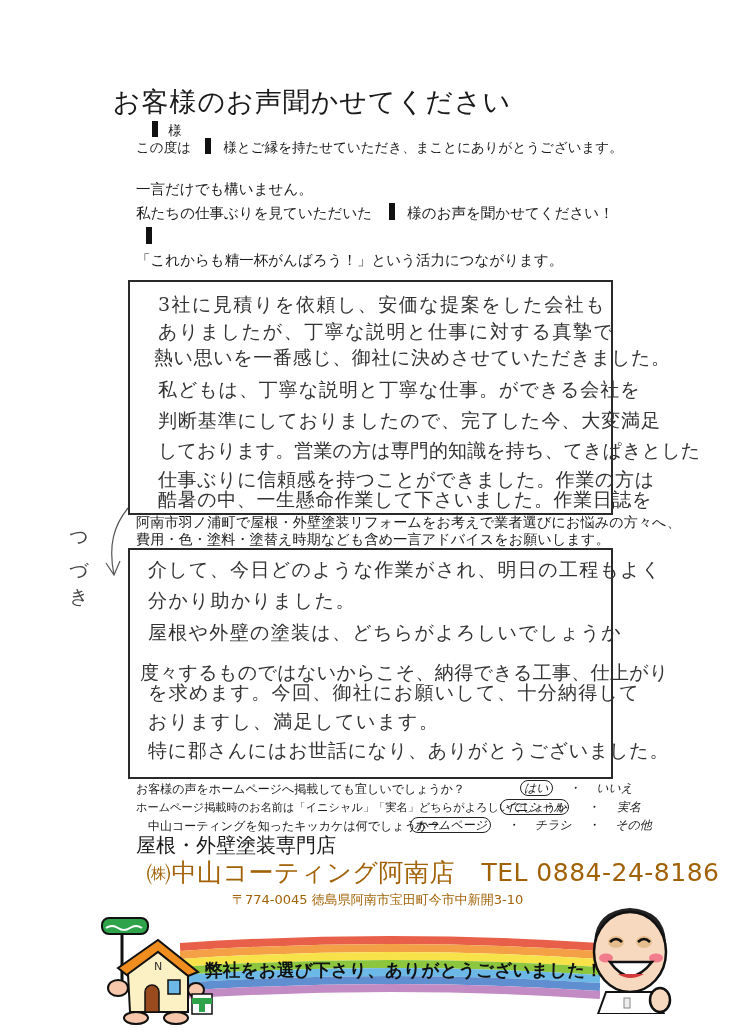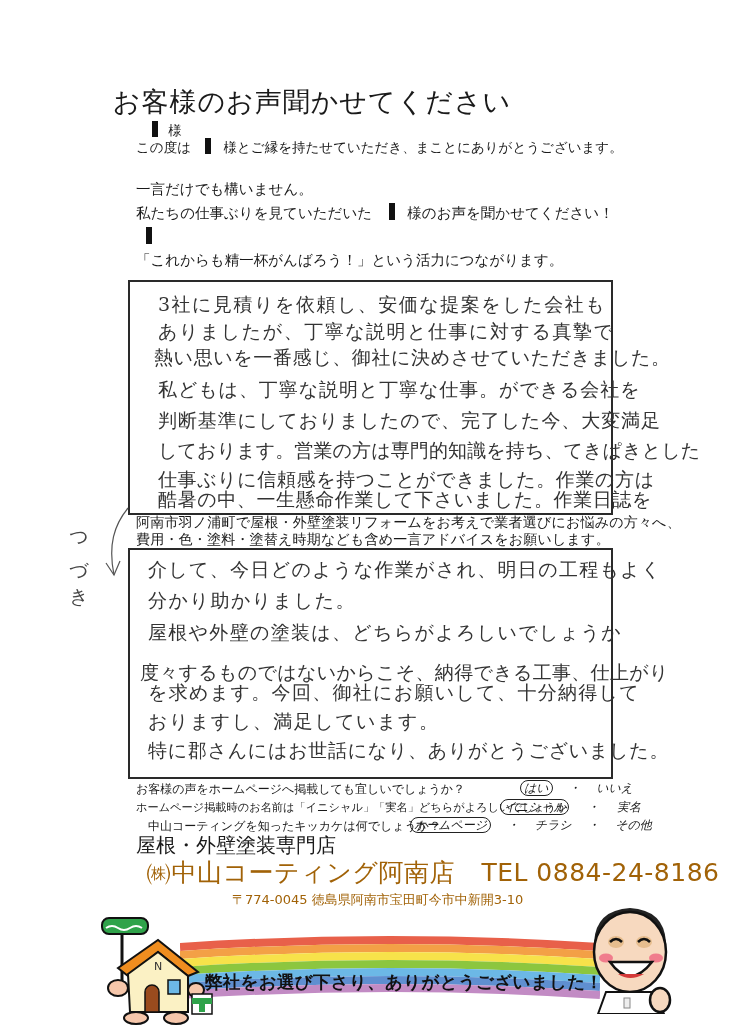--- a/index.html
+++ b/index.html
@@ -112,21 +112,21 @@
   <g fill="none" stroke-width="8">
     <path d="M0 22 Q 210 8 420 22" stroke="#e8604a"></path>
     <path d="M0 30 Q 210 16 420 30" stroke="#f3a046"></path>
     <path d="M0 38 Q 210 24 420 38" stroke="#f7e24a"></path>
     <path d="M0 46 Q 210 32 420 46" stroke="#8cc63f"></path>
     <path d="M0 54 Q 210 40 420 54" stroke="#6cb8e6"></path>
     <path d="M0 62 Q 210 48 420 62" stroke="#5f8fd0"></path>
     <path d="M0 70 Q 210 56 420 70" stroke="#c28bc4"></path>
   </g>
 </svg>
-<div class="abs rainbow-msg" style="left:205px; top:958px;margin-top:12px;">弊社をお選び下さり、ありがとうございました！</div>
+<div class="abs rainbow-msg" style="left:205px; top:958px;">弊社をお選び下さり、ありがとうございました！</div>
 
 <svg class="abs" style="left:88px; top:912px;" width="130" height="115" viewBox="0 0 130 115">
   <rect x="14" y="6" width="46" height="16" rx="7" fill="#2fa34a" stroke="#111" stroke-width="2"></rect>
   <path d="M18 16 q6 -4 12 0 q6 4 12 0 q6 -4 12 0" fill="none" stroke="#fff" stroke-width="2"></path>
   <line x1="34" y1="22" x2="34" y2="70" stroke="#111" stroke-width="3"></line>
   <polygon points="30,56 70,28 110,60 100,64 70,40 40,64" fill="#ef8d1f" stroke="#111" stroke-width="2"></polygon>
   <polygon points="40,62 70,40 100,64 100,100 42,100" fill="#fbf1c4" stroke="#111" stroke-width="2"></polygon>
   <text x="66" y="58" font-size="11" font-family="DejaVu Sans, sans-serif" fill="#333">N</text>
   <path d="M57 100 v-20 a7 7 0 0 1 14 0 v20 z" fill="#9a4b1e" stroke="#111" stroke-width="1.5"></path>
   <rect x="80" y="68" width="12" height="14" fill="#6cb8e6" stroke="#111" stroke-width="1.5"></rect>

